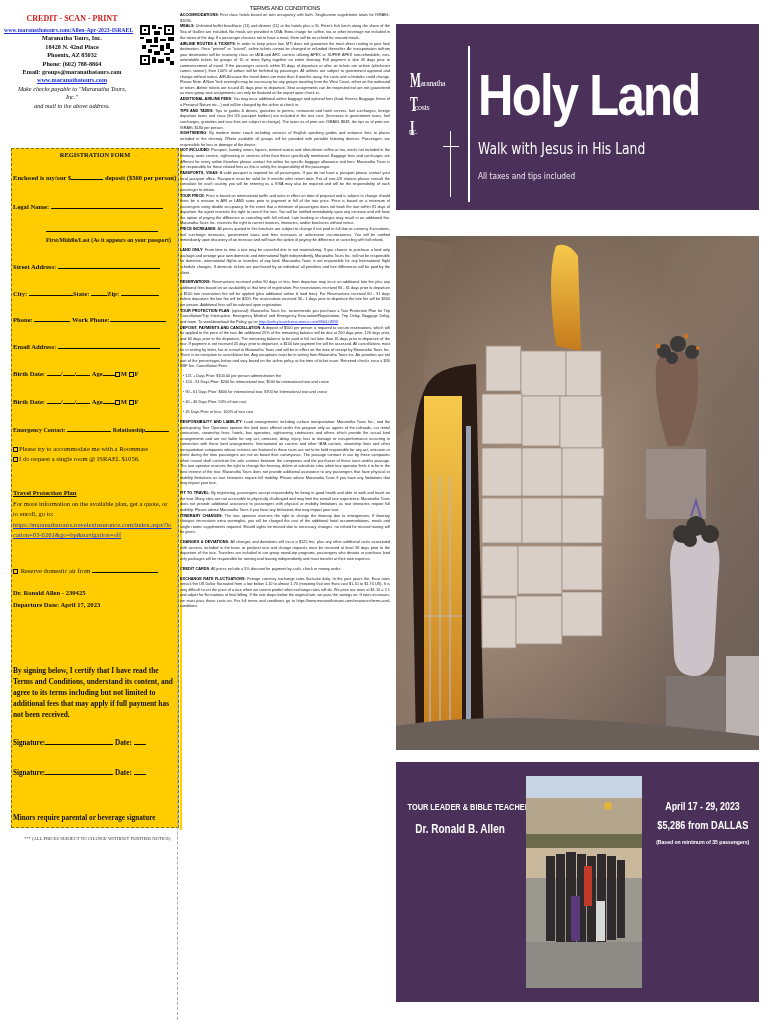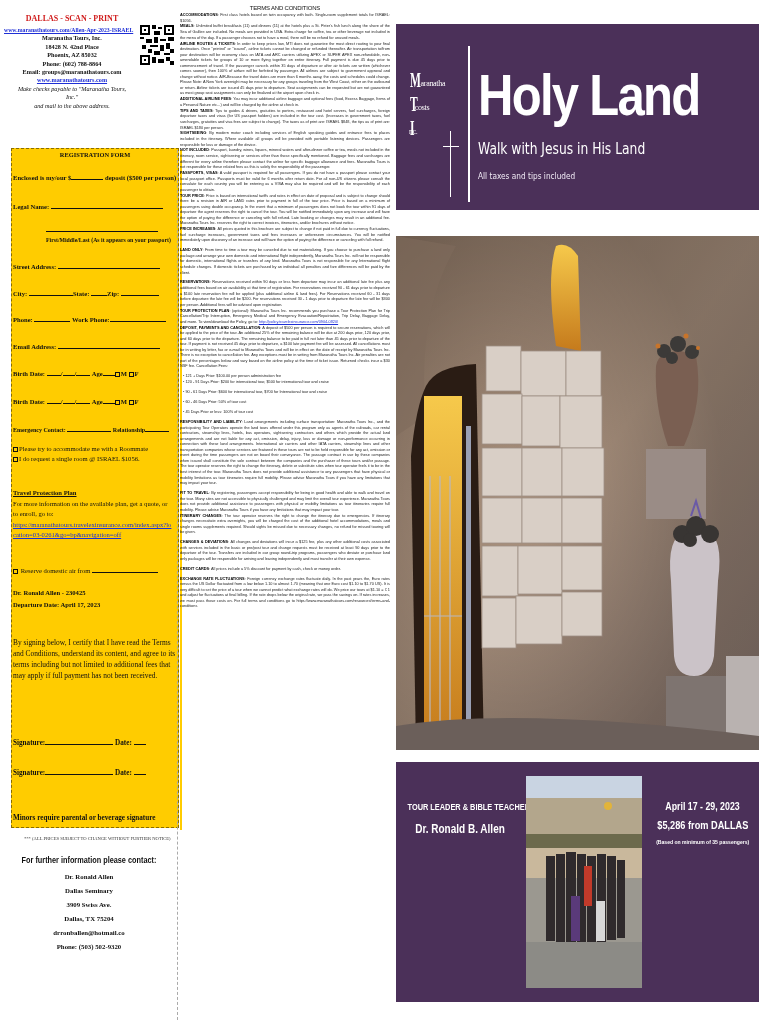--- a/index.html
+++ b/index.html
@@ -17,21 +17,21 @@
   .qr { position: absolute; left: 140px; top: 25px; width: 34px; height: 40px; background: #fff; }
   .qr svg { width: 34px; height: 40px; display: block; }
 
   .form { position: absolute; left: 11px; top: 148px; width: 168px; height: 680px; background: #ffcc00; border-left: 1.5px dashed #8a6d00; border-right: 1.5px dashed #8a6d00; border-top: 1.5px dashed #8a6d00; border-bottom: 1.5px dashed #8a6d00; }
   .form-title { position: absolute; left: 0; top: 2px; width: 100%; text-align: center; font-weight: bold; font-size: 6.4px; }
   .f { position: absolute; left: 1px; font-size: 6.6px; font-weight: bold; white-space: nowrap; line-height: 8px; }
   .f .line { display: inline-block; border-bottom: 0.8px solid #111; height: 6px; vertical-align: baseline; }
   .f.normal { font-weight: normal; }
   .cb { display: inline-block; width: 5px; height: 5px; border: 0.8px solid #111; vertical-align: -0.5px; margin-right: 1px; background: #ffcc00; }
   .link-blue { color: #1f2fd6; text-decoration: underline; font-weight: normal; }
-  .cert { position: absolute; left: 1px; top: 488px; width: 166px; font-size: 7.4px; font-weight: normal; line-height: 11px; }
+  .cert { position: absolute; left: 1px; top: 516px; width: 166px; font-size: 7.4px; font-weight: bold; line-height: 11px; }
   .disclaimer { position: absolute; left: 24px; top: 836px; font-size: 4.6px; color: #333; white-space: nowrap; }
   .contact { position: absolute; left: 0; top: 855px; width: 178px; text-align: center; }
   .contact .title { font-family: "Liberation Sans", sans-serif; font-weight: bold; font-size: 8.6px; transform: scaleX(0.85); margin-bottom: 5px; }
   .contact .line { font-weight: bold; font-size: 6.8px; line-height: 14px; }
 
   
   .vdash { position: absolute; left: 177px; top: 150px; height: 870px; border-left: 1px dashed #aaa; }
 
   
   .terms { position: absolute; left: 180px; top: 0; width: 210px; height: 1024px; font-family: "Liberation Sans", sans-serif; font-size: 3.85px; line-height: 5.55px; color: #222; text-align: justify; }
@@ -65,21 +65,21 @@
   .leader-name { position: absolute; left: 0; top: 60px; width: 128px; text-align: center; color: #fff; font-family: "Liberation Sans", sans-serif; font-weight: bold; font-size: 12.5px; transform: scaleX(0.8); white-space: nowrap; }
   .dates { position: absolute; left: 250px; top: 38px; width: 113px; text-align: center; color: #fff; font-family: "Liberation Sans", sans-serif; font-weight: bold; font-size: 11px; transform: scaleX(0.8); white-space: nowrap; }
   .price { position: absolute; left: 250px; top: 57px; width: 113px; text-align: center; color: #fff; font-family: "Liberation Sans", sans-serif; font-weight: bold; font-size: 11.5px; transform: scaleX(0.8); white-space: nowrap; }
   .minpass { position: absolute; left: 250px; top: 76px; width: 113px; text-align: center; color: #fff; font-family: "Liberation Sans", sans-serif; font-weight: bold; font-size: 6.2px; transform: scaleX(0.82); white-space: nowrap; }
 </style>
 </head>
 <body>
 
 <div class="left">
   <div class="header">
-    <div class="cta">DALLAS - SCAN - PRINT</div>
+    <div class="cta">CREDIT - SCAN - PRINT</div>
     <div class="url">www.maranathatours.com/Allen-Apr-2023-ISRAEL</div>
     <div class="addr">Maranatha Tours, Inc.</div>
     <div class="addr">18428 N. 42nd Place</div>
     <div class="addr">Phoenix, AZ 85032</div>
     <div class="addr">Phone: (602) 788-8864</div>
     <div class="addr">Email: groups@maranathatours.com</div>
     <div class="email-link">www.maranathatours.com</div>
     <div class="italic">Make checks payable to "Maranatha Tours, Inc."</div>
     <div class="italic">and mail to the above address.</div>
   </div>
@@ -177,29 +177,20 @@
       <span>Signature:</span><span class="line" style="width:68px"></span> <span>Date:</span> <span class="line" style="width:12px"></span>
     </div>
     <div class="f" style="top:620px; font-size:7.2px">
       <span>Signature:</span><span class="line" style="width:68px"></span> <span>Date:</span> <span class="line" style="width:12px"></span>
     </div>
     <div class="f" style="top:665px; font-size:7.2px">Minors require parental or beverage signature</div>
   </div>
 
   <div class="disclaimer">*** (ALL PRICES SUBJECT TO CHANGE WITHOUT FURTHER NOTICE)</div>
 
-  <div class="contact">
-    <div class="title">For further information please contact:</div>
-    <div class="line">Dr. Ronald Allen</div>
-    <div class="line">Dallas Seminary</div>
-    <div class="line">3909 Swiss Ave.</div>
-    <div class="line">Dallas, TX 75204</div>
-    <div class="line">drronballen@hotmail.co</div>
-    <div class="line">Phone: (503) 502-9320</div>
-  </div>
 </div>
 <div class="vdash"></div>
 
 <div class="yellow-edge"></div>
 <div class="terms">
   <div class="ttl">TERMS AND CONDITIONS</div>
 
   <p><b>ACCOMMODATIONS</b><span>: First class hotels based on twin occupancy with bath. Single-room supplement totals for ISRAEL: $1056.</span></p>
   <p><b>MEALS</b><span>: Unlimited buffet breakfasts (11) and dinners (11) at the hotels plus a St. Peter's fish lunch along the shore of the Sea of Galilee are included. No meals are provided in USA. Extra charge for coffee, tea or other beverage not included in the menu of the day. If a passenger chooses not to have a meal, there will be no refund for unused meals.</span></p>
   <p><b>AIRLINE ROUTES &amp; TICKETS</b><span>: In order to keep prices low, MTI does not guarantee the most direct routing to your final destination. Once "printed" or "issued", airline tickets cannot be changed or refunded thereafter. Air transportation to/from your destination will be economy class on IATA and ARC carriers utilizing APEX or SUPER APEX non-refundable, non-amendable tickets for groups of 10 or more flying together on entire itinerary. Full payment is due 45 days prior to commencement of travel. If the passenger cancels within 35 days of departure or after air tickets are written (whichever comes sooner), then 100% of airfare will be forfeited by passenger. All airlines are subject to government approval and change without notice. AIR-Because the travel dates are more than 6 months away, the costs and schedules could change. Please Note: A New York overnight may be necessary for any groups traveling from the West Coast, either on the outbound or return. Airline tickets are issued 45 days prior to departure. Seat assignments can be requested but are not guaranteed as most group seat assignments can only be finalized at the airport upon check in.</span></p>

